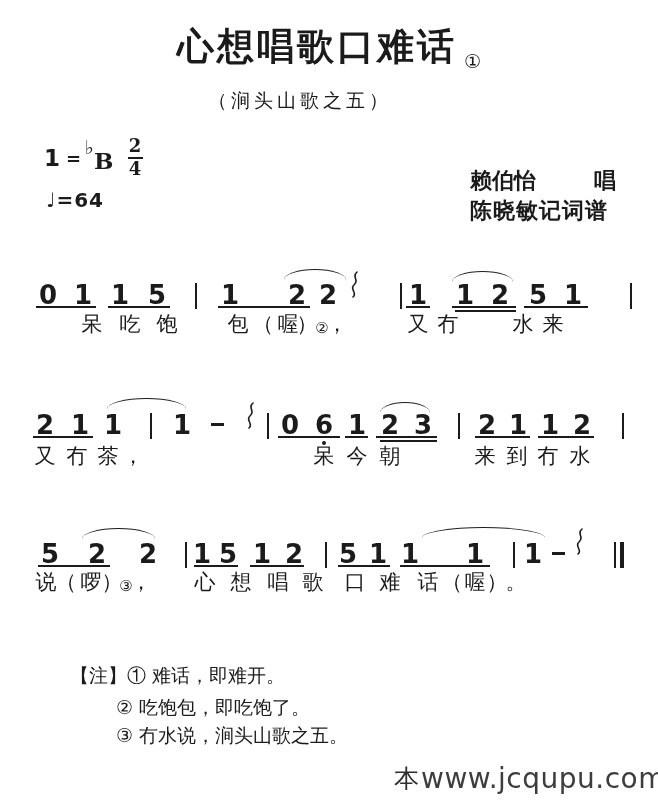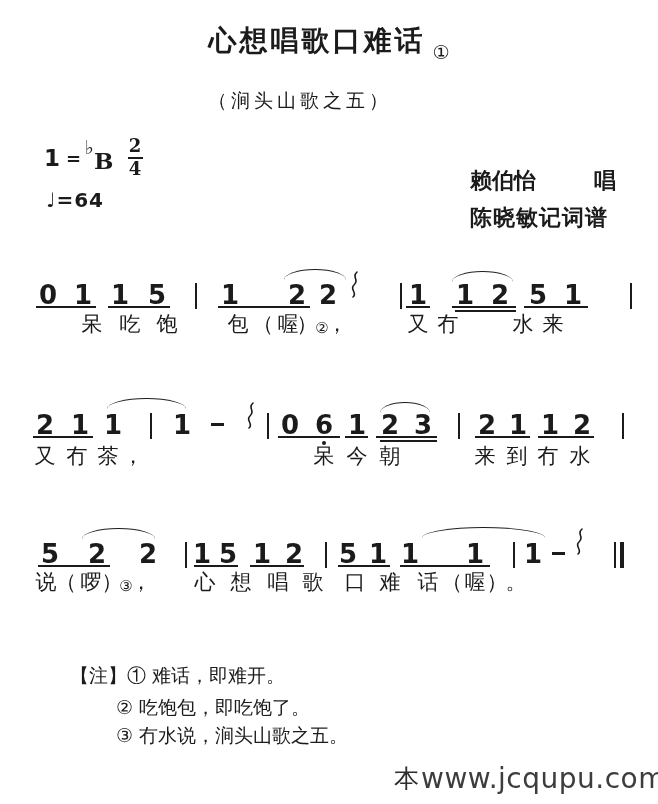--- a/index.html
+++ b/index.html
@@ -1,38 +1,38 @@
 <!DOCTYPE html>
 <html><head>
 <meta charset="utf-8">
 <style>
   html,body{margin:0;padding:0;background:#e8e8e8;}
   #page{position:relative;width:658px;height:804px;background:#ffffff;overflow:hidden;
         font-family:"DejaVu Sans","Liberation Sans",sans-serif;color:#1b1b1b;}
 
   
   .title-wrap{position:absolute;top:22px;left:0;width:658px;text-align:center;white-space:nowrap;}
-  .title{font-size:28px;font-weight:900;letter-spacing:3px;font-family:"DejaVu Sans",sans-serif;}
+  .title{font-size:37px;font-weight:900;letter-spacing:3px;font-family:"DejaVu Sans",sans-serif;}
   .title-anno{font-size:19px;font-weight:400;position:relative;top:9px;margin-left:7px;}
   .subtitle{position:absolute;top:88px;left:0;width:600px;text-align:center;
             font-family:"DejaVu Serif","Liberation Serif",serif;font-size:19px;letter-spacing:4px;}
 
   .keysig{position:absolute;left:44px;top:138px;display:flex;align-items:center;height:40px;}
   .k1{font-size:23px;font-weight:700;}
   .keq{font-size:18px;font-weight:700;margin:0 4px 0 6px;}
   .kflat{font-size:19px;font-weight:700;position:relative;top:-11px;}
   .kB{font-size:23px;font-weight:700;font-family:"DejaVu Serif",serif;position:relative;top:2px;}
   .meter{display:flex;flex-direction:column;align-items:center;margin-left:14px;
          font-family:"DejaVu Serif",serif;font-size:18px;font-weight:700;line-height:1.05;}
   .meter-line{width:15px;height:2px;background:#1b1b1b;margin:1px 0;}
   .tempo{position:absolute;left:46px;top:188px;font-size:20px;font-weight:700;letter-spacing:1px;}
 
   .credits{position:absolute;left:470px;top:166px;width:146px;font-size:22px;font-weight:700;}
   .credit-row1{display:flex;justify-content:space-between;}
-  .credit-row2{margin-top:7px;letter-spacing:1px;white-space:nowrap;}
+  .credit-row2{letter-spacing:1px;white-space:nowrap;}
 
   
   .note{position:absolute;transform:translateX(-50%);font-size:26px;font-weight:700;line-height:1;
         font-family:"DejaVu Sans",sans-serif;}
   .lyric{position:absolute;transform:translateX(-50%);font-size:21px;line-height:1;
          font-family:"DejaVu Serif","Liberation Serif",serif;white-space:nowrap;}
   .lyric-small{font-size:15px;}
   .barline{position:absolute;width:2px;height:26px;background:#1b1b1b;}
   .barline-thick{position:absolute;width:4px;height:26px;background:#1b1b1b;}
   .uline{position:absolute;height:2px;background:#1b1b1b;}

